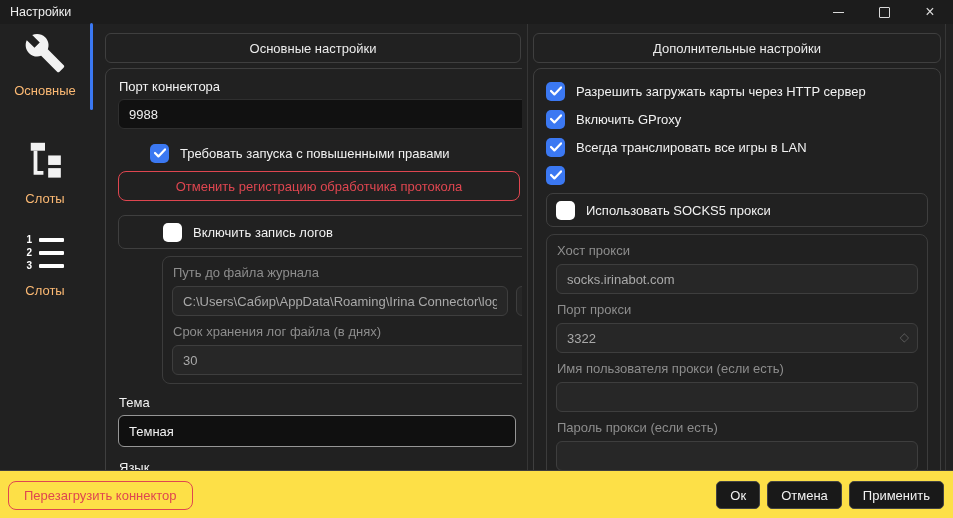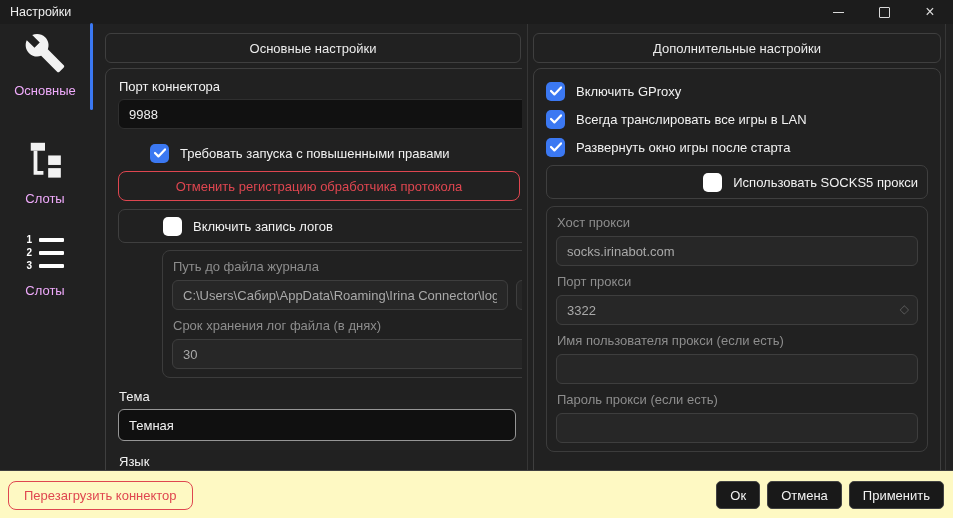--- a/index.html
+++ b/index.html
@@ -13,21 +13,21 @@
   .win-controls{ position:absolute; right:0; top:0; height:24px; display:flex; align-items:center; }
   .win-btn{ width:46px; height:24px; display:flex; align-items:center; justify-content:center; }
   .glyph-min{ width:11px; height:1px; background:#d9d9d9; }
   .glyph-max{ width:11px; height:11px; border:1px solid #d9d9d9; border-radius:1px; }
   .glyph-close{ font-size:16px; color:#d9d9d9; line-height:1; }
 
   
   .sidebar{ position:absolute; left:0; top:24px; width:90px; bottom:48px; }
   .sb-item{ position:absolute; left:0; width:90px; display:flex; flex-direction:column; align-items:center; gap:7px; }
   .sb-item .ico{ height:46px; display:flex; align-items:center; justify-content:center; }
-  .sb-label{ font-size:13px; color:#f0abfc; }
+  .sb-label{ font-size:13px; color:#fdba74; }
   .active-indicator{ position:absolute; left:90px; top:23px; width:3px; height:87px; background:#3b78f2; border-radius:3px; }
   .numlist{ display:flex; flex-direction:column; gap:3px; }
   .num-row{ display:flex; align-items:center; gap:4px; }
   .num{ font-size:10px; font-weight:bold; color:#fff; width:8px; line-height:1; }
   .bar{ width:25px; height:4px; background:#fff; border-radius:1px; }
 
   
   .panel{ position:absolute; top:33px; bottom:48px; overflow:hidden; }
   .panel-left{ left:105px; width:417px; }
   .panel-right{ left:533px; width:409px; }
@@ -46,45 +46,45 @@
   .w-std{ width:432px; }
 
   .cb-row{ display:flex; align-items:center; gap:11px; height:20px; }
   .checkbox{ width:19px; height:19px; border-radius:5px; flex:none; display:flex; align-items:center; justify-content:center; }
   .cb-on{ background:#3b78f2; }
   .cb-off{ background:#ffffff; }
   .cb-label{ font-size:13px; color:#f2f2f2; }
 
   .danger-btn{ display:block; width:402px; height:30px; margin-top:8px; background:transparent; border:1px solid #df4650; border-radius:8px; color:#df4650; font-size:13px; font-family:inherit; }
   .boxed-check{ border:1px solid #3f3f3f; border-radius:7px; height:34px; display:flex; align-items:center; padding:0 9px; }
-  .bc-left{ width:420px; margin-top:8px;padding-left:44px; }
+  .bc-left{ width:420px; margin-top:14px;padding-left:44px; }
 
   .fieldset{ border:1px solid #3c3c3c; border-radius:8px; padding:8px 9px; margin-top:7px; }
   .fs-left{ width:420px;margin-left:44px; }
   .dis-label{ font-size:13px; color:#8d8d8d; margin:0 0 6px 1px; line-height:15px; }
   .dis-label.mt{ margin-top:8px; }
   .dinput{ display:block; height:30px; background:#272727; border:1px solid #3e3e3e; border-radius:6px; color:#a9a9a9; font-size:13px; padding:0 10px; font-family:inherit; outline:none; }
   .path-row{ display:flex; gap:8px; }
   .path-input{ width:336px; flex:none; }
   .browse-btn{ flex:none; width:72px; height:30px; background:#272727; border:1px solid #3e3e3e; border-radius:6px; color:#a9a9a9; font-size:13px; font-family:inherit; }
   .w-fs{ width:390px; }
 
   .select-box{ position:relative; width:398px; height:32px; margin-top:5px; background:#101010; border:1px solid #969696; border-radius:6px; display:flex; align-items:center; padding:0 10px; color:#f2f2f2; }
   .sec-label{ margin-top:11px; }
   .lang-label{ margin-top:13px; }
 
   .cont-right .cb-row{ margin-bottom:8px; }
-  .bc-right{ width:100%; margin-top:0;justify-content:flex-end; }
+  .bc-right{ width:100%; margin-top:0; }
   .fs-right{ width:100%; }
   .w-full{ width:100%; }
   .numwrap{ position:relative; }
   .spinner{ position:absolute; right:9px; top:8px; font-size:12px; color:#5c5c5c; line-height:1; font-family:"DejaVu Sans",sans-serif; }
 
   
-  .footer{ position:absolute; left:0; right:0; bottom:0; height:48px; background:#fef9c3; border-top:1px solid #3f3f3f; }
+  .footer{ position:absolute; left:0; right:0; bottom:0; height:48px; background:#fde047; border-top:1px solid #3f3f3f; }
   .reload-btn{ position:absolute; left:8px; top:10px; height:29px; padding:0 15px; background:transparent; border:1px solid #df4650; border-radius:8px; color:#df4650; font-size:13px; font-family:inherit; }
   .footer-right{ position:absolute; right:9px; top:10px; display:flex; gap:7px;border-radius:7px; }
   .f-btn{ height:28px; background:#191919; border:1px solid #424242; border-radius:5px; color:#f2f2f2; font-size:13px; font-family:inherit; padding:0 13px; }
   svg{ display:block; }
 </style>
 </head>
 <body>
 
 <div class="window">
 
@@ -195,37 +195,44 @@
   <div class="panel panel-right">
     <div class="header-box hb-right">Дополнительные настройки</div>
     <div class="container cont-right">
 
       <div class="cb-row">
         <span class="checkbox cb-on">
           <svg width="12" height="10" viewBox="0 0 12 10">
               <polyline points="1,5 4.4,8.4 11,1.4" fill="none" stroke="#fff" stroke-width="2.2" stroke-linecap="round" stroke-linejoin="round"></polyline>
             </svg>
         </span>
+        <span class="cb-label">Разрешить загружать карты через HTTP сервер</span>
+      </div>
+      <div class="cb-row">
+        <span class="checkbox cb-on">
+          <svg width="12" height="10" viewBox="0 0 12 10">
+              <polyline points="1,5 4.4,8.4 11,1.4" fill="none" stroke="#fff" stroke-width="2.2" stroke-linecap="round" stroke-linejoin="round"></polyline>
+            </svg>
+        </span>
         <span class="cb-label">Включить GProxy</span>
       </div>
       <div class="cb-row">
         <span class="checkbox cb-on">
           <svg width="12" height="10" viewBox="0 0 12 10">
               <polyline points="1,5 4.4,8.4 11,1.4" fill="none" stroke="#fff" stroke-width="2.2" stroke-linecap="round" stroke-linejoin="round"></polyline>
             </svg>
         </span>
         <span class="cb-label">Всегда транслировать все игры в LAN</span>
       </div>
       <div class="cb-row">
         <span class="checkbox cb-on">
           <svg width="12" height="10" viewBox="0 0 12 10">
               <polyline points="1,5 4.4,8.4 11,1.4" fill="none" stroke="#fff" stroke-width="2.2" stroke-linecap="round" stroke-linejoin="round"></polyline>
             </svg>
         </span>
-        <span class="cb-label">Развернуть окно игры после старта</span>
       </div>
 
       <div class="boxed-check bc-right" style="margin-top:7px;">
         <div class="cb-row" style="margin-bottom:0;">
           <span class="checkbox cb-off"></span>
           <span class="cb-label">Использовать SOCKS5 прокси</span>
         </div>
       </div>
 
       <div class="fieldset fs-right">

